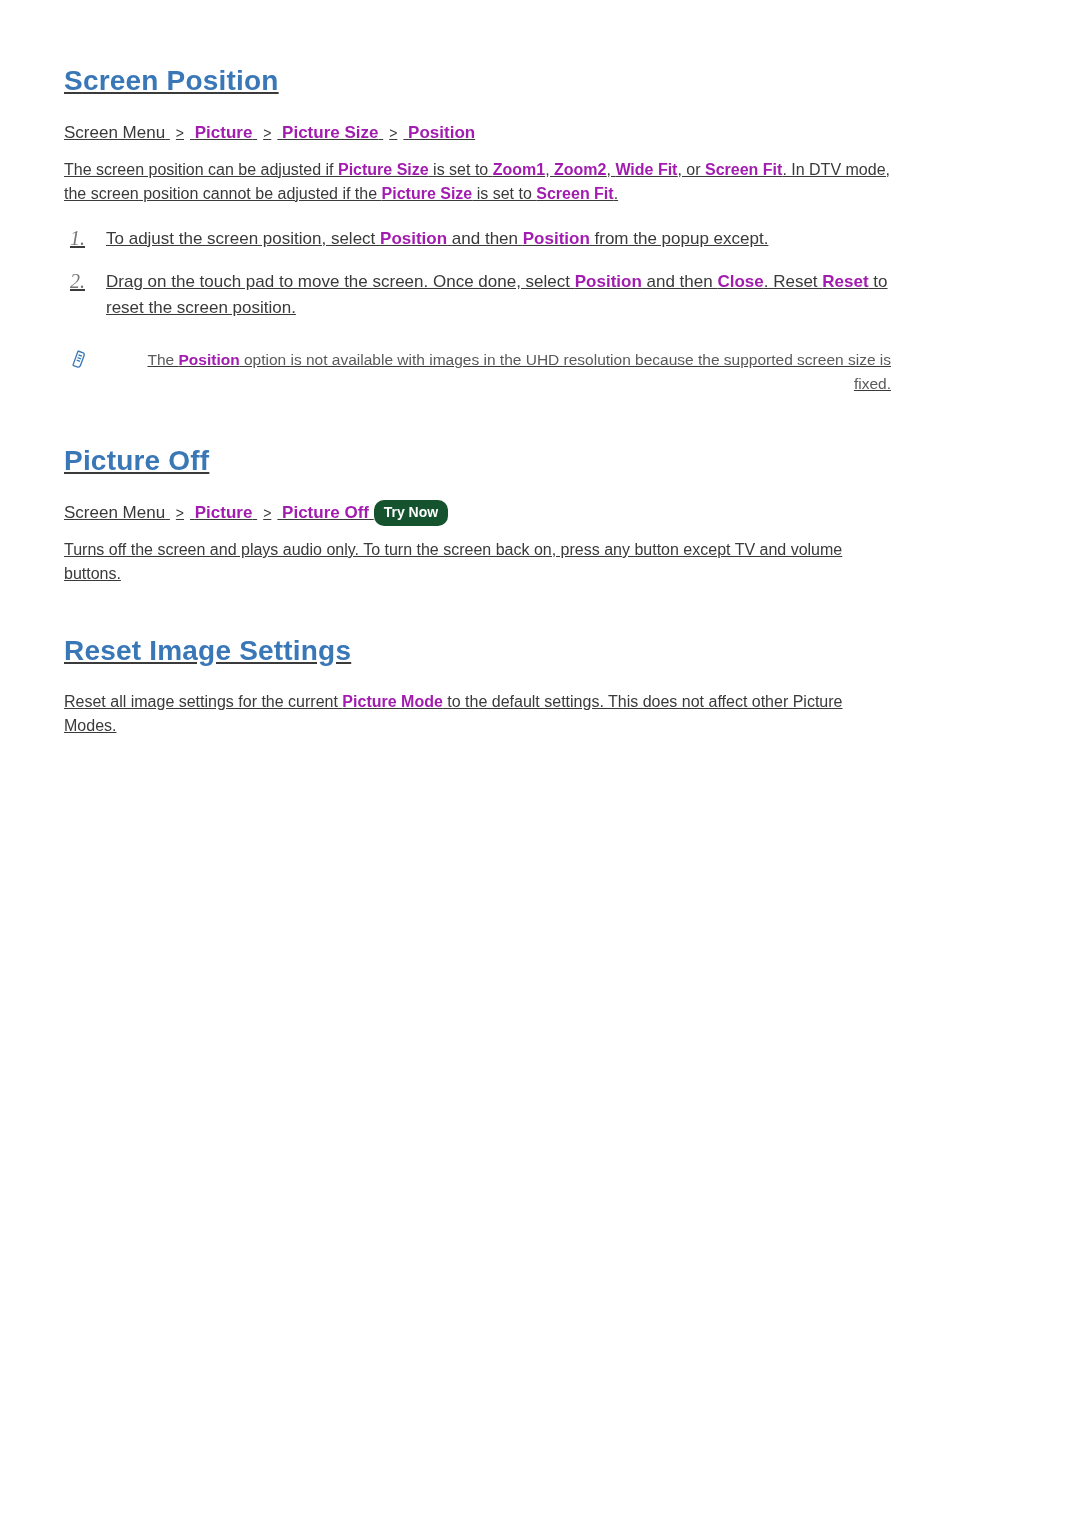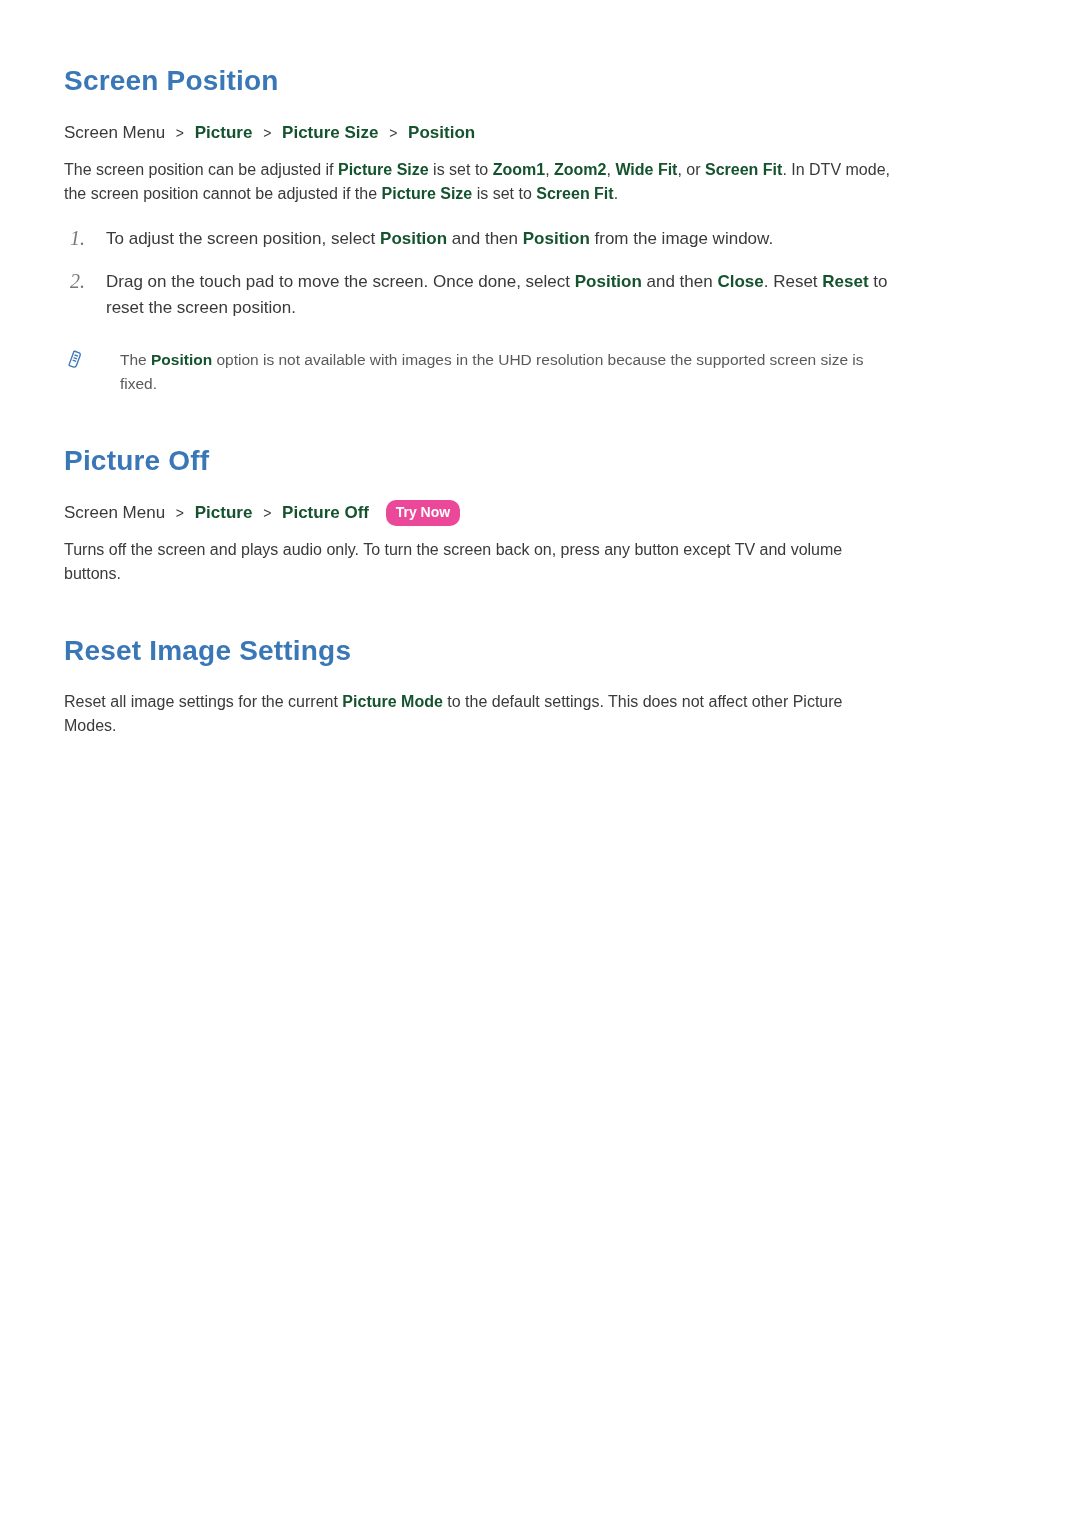--- a/index.html
+++ b/index.html
@@ -10,20 +10,21 @@
     color: #3a3a3a;
     font-size: 17px;
     line-height: 1.5;
     -webkit-font-smoothing: antialiased;
   }
   .page {
     width: 955px;
     min-height: 1527px;
     box-sizing: border-box;
     padding: 60px 64px 81px 64px;
+    text-decoration: underline;
   }
   h2.section-title {
     margin: 0 0 18px 0;
     font-weight: 600;
     font-size: 28px;
     color: #3a77b7;
     letter-spacing: 0.2px;
   }
   .section {
     margin-bottom: 44px;
@@ -32,32 +33,32 @@
     font-size: 17px;
     margin-bottom: 12px;
     color: #3a3a3a;
   }
   .breadcrumb .sep {
     color: #3a3a3a;
     padding: 0 6px;
     font-size: 14px;
   }
   .term {
-    color: #14532d;
+    color: #a21caf;
     font-weight: 600;
   }
   .try-now {
     display: inline-block;
-    background: #ec4899;
+    background: #14532d;
     color: #fff;
     font-size: 14px;
     font-weight: 600;
     padding: 2px 10px 3px 10px;
     border-radius: 10px;
-    margin-left: 12px;
+    margin-left: 0;
     vertical-align: 1px;
   }
   p.body {
     margin: 0 0 14px 0;
     font-size: 16px;
     color: #3a3a3a;
   }
   ol.steps {
     list-style: none;
     padding: 0;
@@ -78,20 +79,21 @@
     color: #777;
     line-height: 1.2;
   }
   .step-body {
     flex: 1 1 auto;
   }
   .note-row {
     display: flex;
     gap: 34px;
     padding: 6px 0 0 4px;
+    text-align: right;
   }
   .note-icon {
     flex: 0 0 18px;
     color: #3a77b7;
     padding-top: 2px;
   }
   .note-icon svg {
     width: 14px;
     height: 18px;
     stroke: #3a77b7;
@@ -124,21 +126,21 @@
     </div>
 
     <p class="body">
       <span>The screen position can be adjusted if </span><span class="term">Picture Size</span><span> is set to </span><span class="term">Zoom1</span><span>, </span><span class="term">Zoom2</span><span>, </span><span class="term">Wide Fit</span><span>, or </span><span class="term">Screen Fit</span><span>. In DTV mode, the screen position cannot be adjusted if the </span><span class="term">Picture Size</span><span> is set to </span><span class="term">Screen Fit</span><span>.</span>
     </p>
 
     <ol class="steps">
       <li>
         <div class="step-num">1.</div>
         <div class="step-body">
-          <span>To adjust the screen position, select </span><span class="term">Position</span><span> and then </span><span class="term">Position</span><span> from the image window.</span>
+          <span>To adjust the screen position, select </span><span class="term">Position</span><span> and then </span><span class="term">Position</span><span> from the popup except.</span>
         </div>
       </li>
       <li>
         <div class="step-num">2.</div>
         <div class="step-body">
           <span>Drag on the touch pad to move the screen. Once done, select </span><span class="term">Position</span><span> and then </span><span class="term">Close</span><span>. Reset </span><span class="term">Reset</span><span> to reset the screen position.</span>
         </div>
       </li>
     </ol>
 

